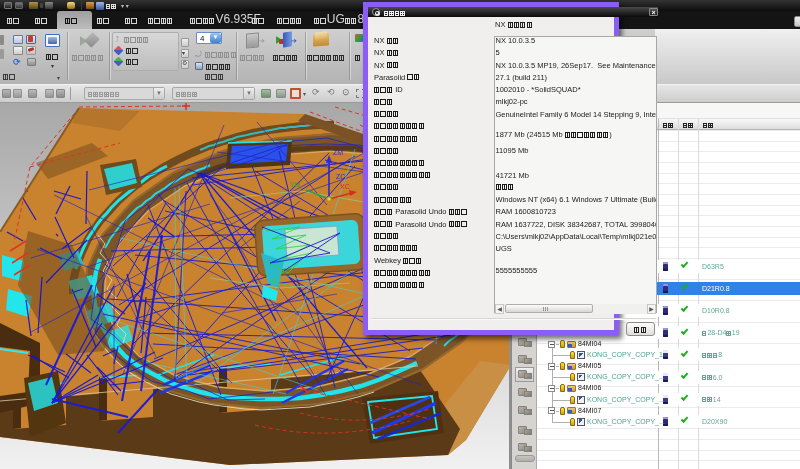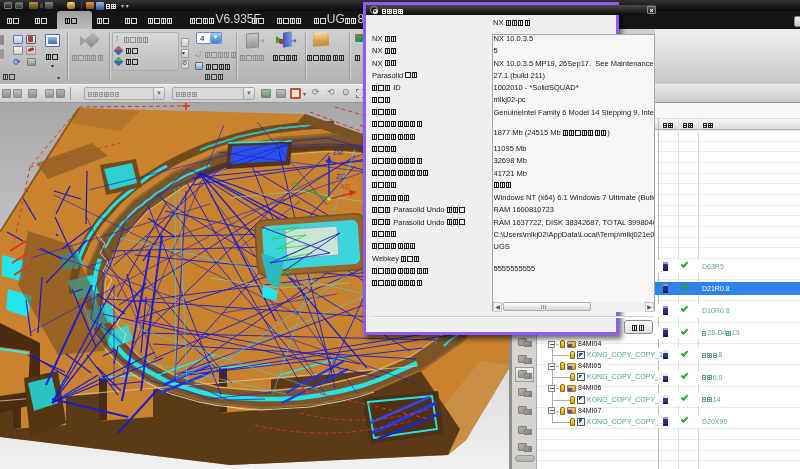--- a/index.html
+++ b/index.html
@@ -598,21 +598,21 @@
 <div class="abs" style="left:31px;top:307.1px;width:4px;height:3px;background:#3858c8"></div>
 <div class="abs lbl" style="left:41px;top:303.6px;font-size:7px;color:#1a1a1a">84MI07</div>
 <div class="abs" style="left:14.5px;top:311.1px;width:1px;height:8.2px;background:#b0b0b0"></div>
 <div class="abs" style="left:14.5px;top:318.8px;width:18px;height:1px;background:#b0b0b0"></div>
 <div class="abs" style="left:33px;top:314.8px;width:5px;height:8px;background:linear-gradient(#ffe34a,#d0a010);border:1px solid #8a6a10;border-radius:2px 2px 0 0"></div>
 <div class="abs" style="left:40px;top:314.8px;width:8px;height:8px;background:#f2f2f2;border:1px solid #555"></div>
 <div class="abs" style="left:41.5px;top:316.3px;width:5px;height:5px;background:linear-gradient(135deg,#2a50c8 40%,#f2f2f2 40%)"></div>
 <div class="abs lbl" style="left:50px;top:314.8px;font-size:7px;color:#4ba392">KONG_COPY_COPY_...</div>
 </div>
 
-<div class="abs" style="left:363px;top:2px;width:256px;height:333px;background:#f0efed;border:3px solid #8b5cf6;box-shadow:3px 4px 5px rgba(0,0,0,0.55)">
+<div class="abs" style="left:363px;top:2px;width:256px;height:333px;background:#f0efed;border:5px solid #8b5cf6;box-shadow:3px 4px 5px rgba(0,0,0,0.55)">
 <div class="abs" style="left:0;top:0;width:290px;height:10px;background:linear-gradient(#4a4a4a,#0a0a0a)">
 <div class="abs" style="left:4px;top:1px;width:8px;height:8px;border-radius:50%;background:#1a1a1a;border:1px solid #999"></div>
 <div class="abs" style="left:6.5px;top:3.5px;width:5px;height:5px;border-radius:50%;background:#e8e8e8"></div>
 <div class="abs" style="left:8px;top:5px;width:2px;height:2px;border-radius:50%;background:#1a1a1a"></div>
 <div class="abs bx" style="left:16px;top:2px;color:#f0f0f0"><span class="z s"></span><span class="z s"></span><span class="z s"></span><span class="z s"></span></div>
 <div class="abs" style="left:281px;top:0.5px;width:9px;height:8px;background:linear-gradient(#555,#1a1a1a);border:1px solid #888;border-radius:1px;color:#fff;font-size:7px;line-height:7px;text-align:center;font-weight:bold">×</div>
 </div>
 <div class="abs lbl" style="left:127px;top:14px;color:#222">NX <span class="z"></span><span class="z"></span><span class="z"></span><span class="z"></span></div>
 <div class="abs" style="left:126px;top:28.5px;width:163px;height:277px;background:#f6f6f5;border:1px solid #a9a7a4"></div>
 <div class="abs lbl" style="left:6px;top:28.2px;height:12.2px;line-height:12.2px">NX <span class="z"></span><span class="z"></span></div>
@@ -646,23 +646,20 @@
 <div class="abs lbl" style="left:6px;top:113.7px;height:12.2px;line-height:12.2px"><span class="z"></span><span class="z"></span><span class="z"></span><span class="z"></span><span class="z"></span><span class="z"></span><span class="z"></span><span class="z"></span></div>
 <div class="abs lbl" style="left:6px;top:126.0px;height:12.2px;line-height:12.2px"><span class="z"></span><span class="z"></span><span class="z"></span><span class="z"></span><span class="z"></span><span class="z"></span><span class="z"></span></div>
 <div class="abs" style="left:127.5px;top:122px;width:160px;height:12.2px;overflow:hidden">
       <div class="lbl" style="line-height:12.2px">1877 Mb (24515 Mb <span class="z"></span><span class="z"></span><span class="z"></span><span class="z"></span><span class="z"></span><span class="z"></span><span class="z"></span>)</div>
     </div>
 <div class="abs lbl" style="left:6px;top:138.2px;height:12.2px;line-height:12.2px"><span class="z"></span><span class="z"></span><span class="z"></span><span class="z"></span></div>
 <div class="abs" style="left:127.5px;top:138.2px;width:160px;height:12.2px;overflow:hidden">
       <div class="lbl" style="line-height:12.2px">11095 Mb</div>
     </div>
 <div class="abs lbl" style="left:6px;top:150.4px;height:12.2px;line-height:12.2px"><span class="z"></span><span class="z"></span><span class="z"></span><span class="z"></span><span class="z"></span><span class="z"></span><span class="z"></span><span class="z"></span></div>
-<div class="abs" style="left:127.5px;top:150.4px;width:160px;height:12.2px;overflow:hidden">
-      <div class="lbl" style="line-height:12.2px">32698 Mb</div>
-    </div>
 <div class="abs lbl" style="left:6px;top:162.6px;height:12.2px;line-height:12.2px"><span class="z"></span><span class="z"></span><span class="z"></span><span class="z"></span><span class="z"></span><span class="z"></span><span class="z"></span><span class="z"></span><span class="z"></span></div>
 <div class="abs" style="left:127.5px;top:162.6px;width:160px;height:12.2px;overflow:hidden">
       <div class="lbl" style="line-height:12.2px">41721 Mb</div>
     </div>
 <div class="abs lbl" style="left:6px;top:174.8px;height:12.2px;line-height:12.2px"><span class="z"></span><span class="z"></span><span class="z"></span><span class="z"></span></div>
 <div class="abs" style="left:127.5px;top:174.8px;width:160px;height:12.2px;overflow:hidden">
       <div class="lbl" style="line-height:12.2px"><span class="z"></span><span class="z"></span><span class="z"></span></div>
     </div>
 <div class="abs lbl" style="left:6px;top:187.1px;height:12.2px;line-height:12.2px"><span class="z"></span><span class="z"></span><span class="z"></span><span class="z"></span><span class="z"></span><span class="z"></span></div>
 <div class="abs" style="left:127.5px;top:187.1px;width:160px;height:12.2px;overflow:hidden">

